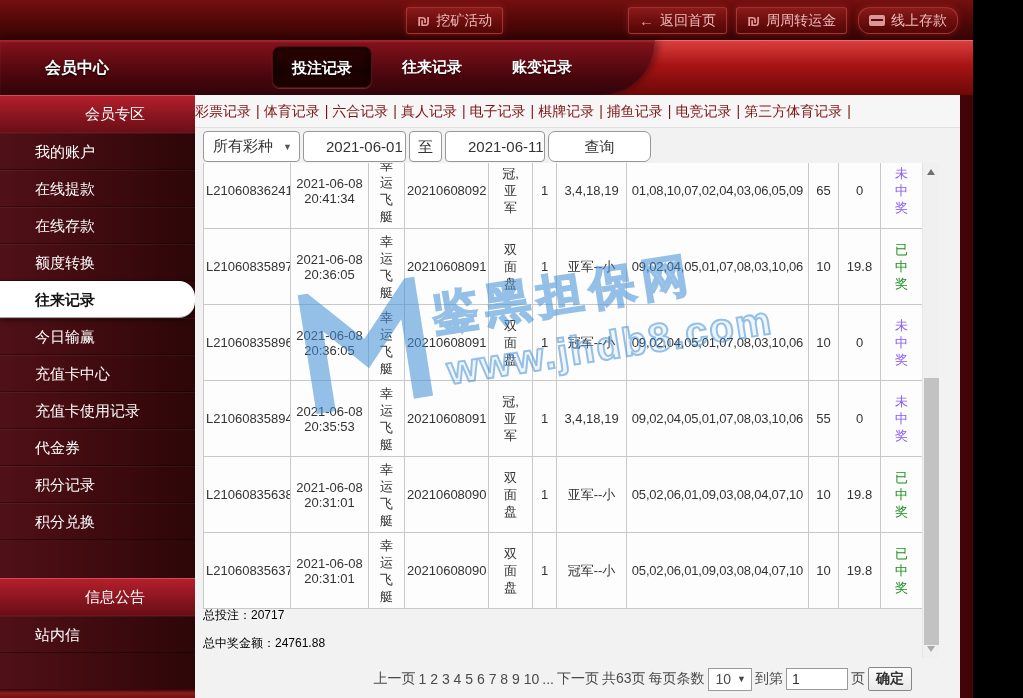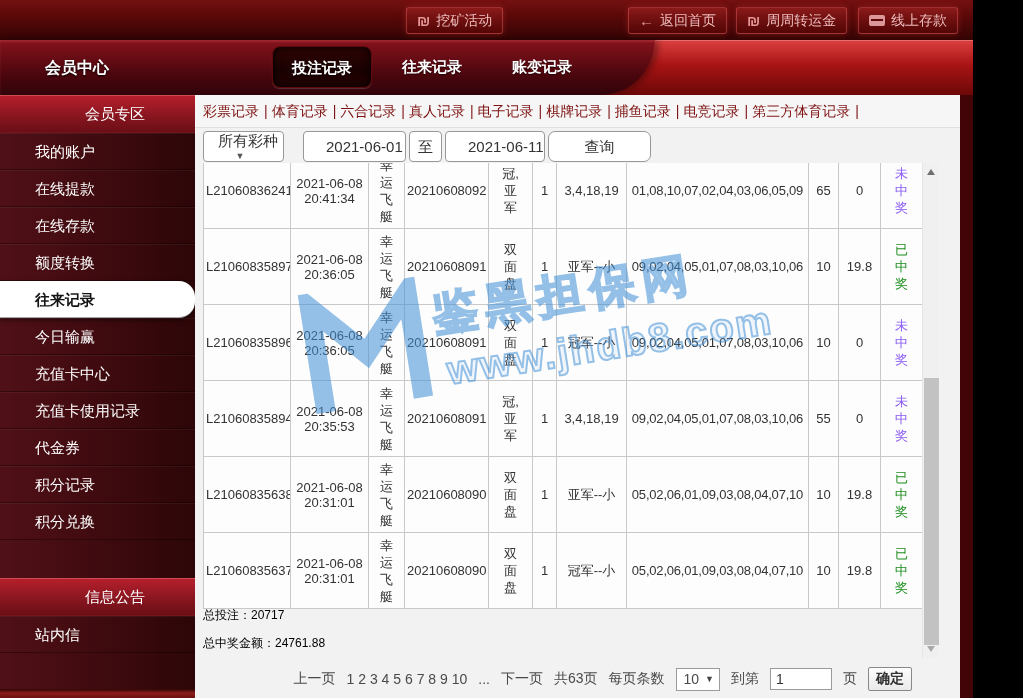--- a/index.html
+++ b/index.html
@@ -13,21 +13,21 @@
   .tb-btn { position:absolute; top:7px; height:27px; display:flex; align-items:center; gap:6px;
     padding:0 10px; border:1px solid rgba(226,96,96,.45); border-radius:3px;
     background:linear-gradient(180deg,rgba(196,48,48,.40),rgba(96,6,6,.65));
     box-shadow:0 0 7px rgba(255,70,70,.28); color:#edbcbc; font-size:14px; cursor:pointer; white-space:nowrap; }
   .tb-btn .glyph { font-weight:bold; font-size:15px; color:#e49a9a; }
   .icon-card { width:16px; height:11px; background:#dc9898; border-radius:2px; position:relative; }
   .icon-card::after { content:""; position:absolute; left:2px; right:2px; top:4px; height:2px; background:#5c0909; }
   .btn-mining  { left:406px; }
   .btn-home    { left:628px; }
   .btn-weekly  { left:736px; }
-  .btn-deposit { left:858px; }
+  .btn-deposit { left:858px;border-radius:12px; }
 
   
   .tabband { position:absolute; left:195px; top:40px; width:778px; height:55px;
     background:linear-gradient(180deg,#dd4040 0%,#a81414 45%,#6d0808 100%);
     box-shadow:inset 0 1px 0 rgba(255,255,255,.25); }
   .swoosh { position:absolute; left:0; top:40px; width:655px; height:55px;
     background:linear-gradient(180deg,#86121c 0%,#4a060d 65%,#30040a 100%);
     border-radius:0 0 70px 0; box-shadow:inset 0 2px 2px rgba(255,120,120,.22), 4px 0 6px rgba(0,0,0,.35); }
   .member-center { position:absolute; left:45px; top:40px; height:55px; line-height:55px;
     color:#fff; font-size:16px; font-weight:bold; text-shadow:0 1px 2px #000; }
@@ -51,28 +51,28 @@
     box-shadow:inset 0 1px 0 rgba(255,160,160,.35);text-align:center; }
   .side-item.selected { background:#fff; color:#141414; font-weight:bold;
     border-radius:0 16px 16px 0; box-shadow:0 2px 5px rgba(0,0,0,.5); }
   .side-item.gap { margin-top:38px; }
 
   
   .content { position:absolute; left:195px; top:95px; width:765px; height:603px; background:#f2f2f2; }
   .right-strip { position:absolute; left:960px; top:95px; width:13px; height:603px; background:#420406; }
 
   .subnav { position:absolute; left:0; top:0; width:765px; height:33px; line-height:33px;
-    background:#f6f6f6; border-bottom:1px solid #e0e0e0; padding-left:8px; font-size:14px; color:#7e1212; }
+    background:#f6f6f6; border-bottom:1px solid #e0e0e0; font-size:14px; color:#7e1212; }
   .subnav-link { cursor:pointer; }
   .subnav-link::after { content:"|"; margin:0 4px 0 5px; color:#7e1212; }
 
   .filters { position:absolute; left:0; top:34px; width:765px; height:40px; }
   .ctrl { position:absolute; top:2px; height:31px; border:1px solid #989898; border-radius:4px;
     background:#fff; font-size:15px; color:#333; }
-  .select { left:8px; width:81px; display:flex; align-items:center; cursor:pointer;flex-direction:column; }
+  .select { left:8px; width:97px; display:flex; align-items:center; cursor:pointer; }
   .select .val { flex:1; padding-left:9px; }
   .select .caret { font-size:9px; color:#555; padding-right:7px; }
   .date-input { padding-left:22px; font-family:"Liberation Sans",sans-serif; }
   .date-from { left:108px; width:103px; }
   .date-to   { left:250px; width:100px; }
   .mid-btn { left:214px; width:33px; text-align:center; line-height:29px; }
   .query-btn { left:353px; width:103px; text-align:center; line-height:29px; cursor:pointer;
     font-family:"Liberation Sans",sans-serif;border-radius:7px; }
 
   
@@ -94,21 +94,21 @@
   .sb-up, .sb-down { position:absolute; left:4px; width:0; height:0;
     border-left:4.5px solid transparent; border-right:4.5px solid transparent; cursor:pointer; }
   .sb-up { top:6px; border-bottom:6px solid #6f6f6f; }
   .sb-down { bottom:6px; border-top:6px solid #a9a9a9; }
   .sb-thumb { position:absolute; left:1px; top:215px; width:15px; height:267px; background:#c2c2c2; cursor:pointer; }
 
   
   .totals { position:absolute; left:8px; top:512px; font-size:12px; color:#000000; }
   .totals .line { margin-bottom:11px; }
   .pagination { position:absolute; left:8px; top:570px; width:709px; height:28px;
-    display:flex; justify-content:flex-end; align-items:center; gap:11px; font-size:14px; color:#4a4a4a; }
+    display:flex; justify-content:flex-end; align-items:center; gap:3px; font-size:14px; color:#4a4a4a; }
   .pg-link { cursor:pointer; }
   .pg-select { display:inline-flex; align-items:center; gap:6px; border:1px solid #9a9a9a;
     background:#fff; height:23px; padding:0 5px 0 7px; cursor:pointer; }
   .pg-select .caret { font-size:9px; color:#444; }
   .pg-input { width:62px; height:22px; border:1px solid #9a9a9a; background:#fff; padding-left:5px;
     font-size:14px; color:#333; font-family:"Liberation Sans",sans-serif; }
   .pg-confirm { height:24px; border:1px solid #888; border-radius:2px; padding:0 7px;
     background:linear-gradient(180deg,#fdfdfd,#e9e9e9); font-size:14px; font-weight:bold; color:#333;
     cursor:pointer; font-family:"Liberation Sans",sans-serif; }
 

